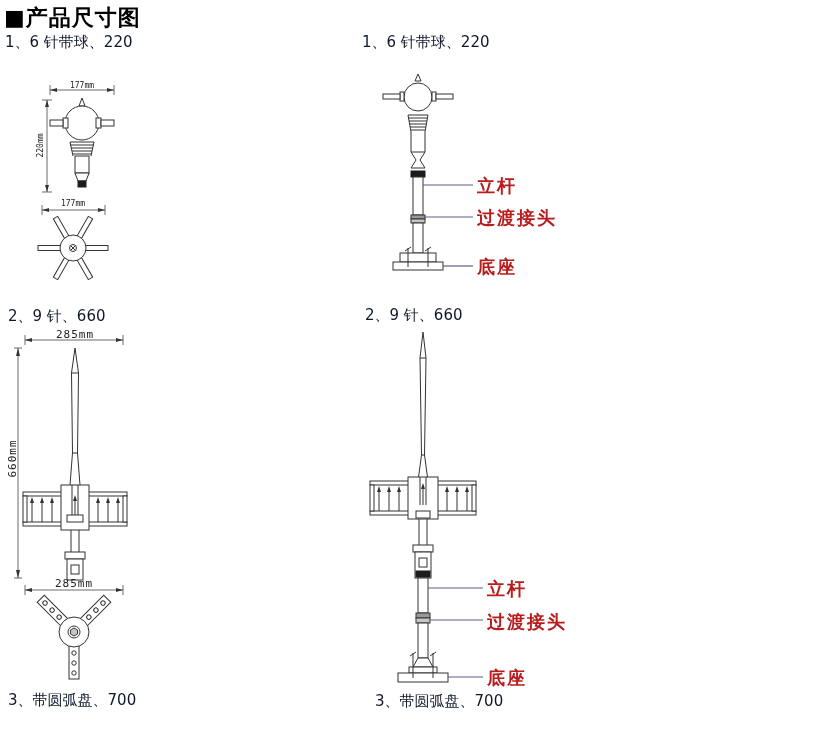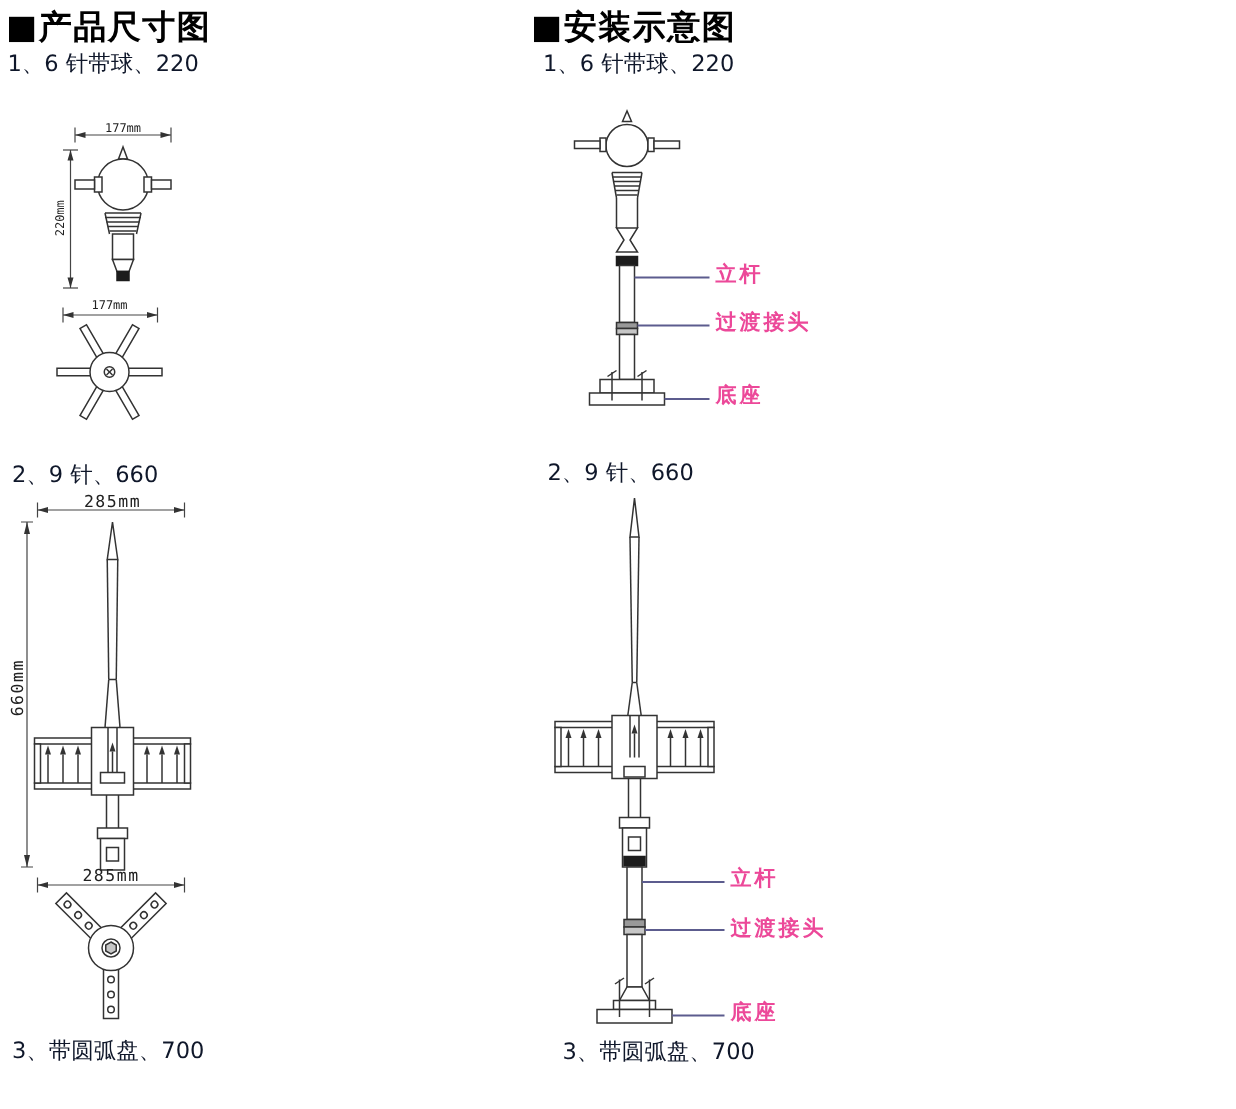--- a/index.html
+++ b/index.html
@@ -5,21 +5,21 @@
   html,body{margin:0;padding:0;background:#fff;}
   #page{position:relative;width:824px;height:739px;background:#fff;overflow:hidden;
         font-family:"DejaVu Sans",sans-serif;color:#111;}
   .abs{position:absolute;}
   .title{font-size:22px;font-weight:bold;letter-spacing:1px;white-space:nowrap;color:#000;}
   .item{font-size:15px;white-space:nowrap;color:#0f172a;}
   .dim{font-family:"DejaVu Sans Mono",monospace;color:#222;text-align:center;white-space:nowrap;}
   .dim-sm{font-size:8px;}
   .dim-lg{font-size:11px;letter-spacing:1px;}
   .rot{transform:rotate(-90deg);}
-  .callout{font-size:14px;font-weight:600;letter-spacing:2px;white-space:nowrap;color:#ec4899;}
+  .callout{font-size:18px;font-weight:600;letter-spacing:2px;white-space:nowrap;color:#b91c1c;}
   svg{display:block;}
   .ln{stroke:#333;stroke-width:1;fill:none;}
   .ln-thin{stroke:#444;stroke-width:0.8;fill:none;}
   .fw{fill:#fff;stroke:#333;stroke-width:1;}
   .fg{fill:#999;stroke:#333;stroke-width:1;}
   .fg2{fill:#c6c6c6;stroke:#333;stroke-width:1;}
   .fb{fill:#1c1c1c;stroke:#1c1c1c;}
   .ar{fill:#333;stroke:none;}
   .leader{stroke:#5c5c8e;stroke-width:1.2;fill:none;}
 </style>
@@ -188,21 +188,20 @@
       </g>
     </g>
     <circle class="fw" cx="59" cy="54" r="15"></circle>
     <circle class="fw" cx="59" cy="54" r="6"></circle>
     <polygon class="fg2" points="59,50 62.5,52 62.5,56 59,58 55.5,56 55.5,52"></polygon>
   </svg>
   <div class="abs dim dim-lg" style="left:46px;top:577px;width:56px;">285mm</div>
 
   <div class="abs item" style="left:8px;top:691px;">3、带圆弧盘、700</div>
 
-  <div class="abs title" style="left:354px;top:3px;">■安装示意图</div>
   <div class="abs item" style="left:362px;top:33px;">1、6 针带球、220</div>
 
   <svg class="abs" style="left:370px;top:68px;" width="250" height="215" viewBox="0 0 250 215">
     <polygon class="fw" points="48,6 45,13 51,13"></polygon>
     <circle class="fw" cx="48" cy="29" r="14"></circle>
     <rect class="fw" x="30" y="24" width="4" height="9"></rect>
     <rect class="fw" x="62" y="24" width="4" height="9"></rect>
     <rect class="fw" x="13" y="26" width="17" height="5"></rect>
     <rect class="fw" x="66" y="26" width="17" height="5"></rect>
 

